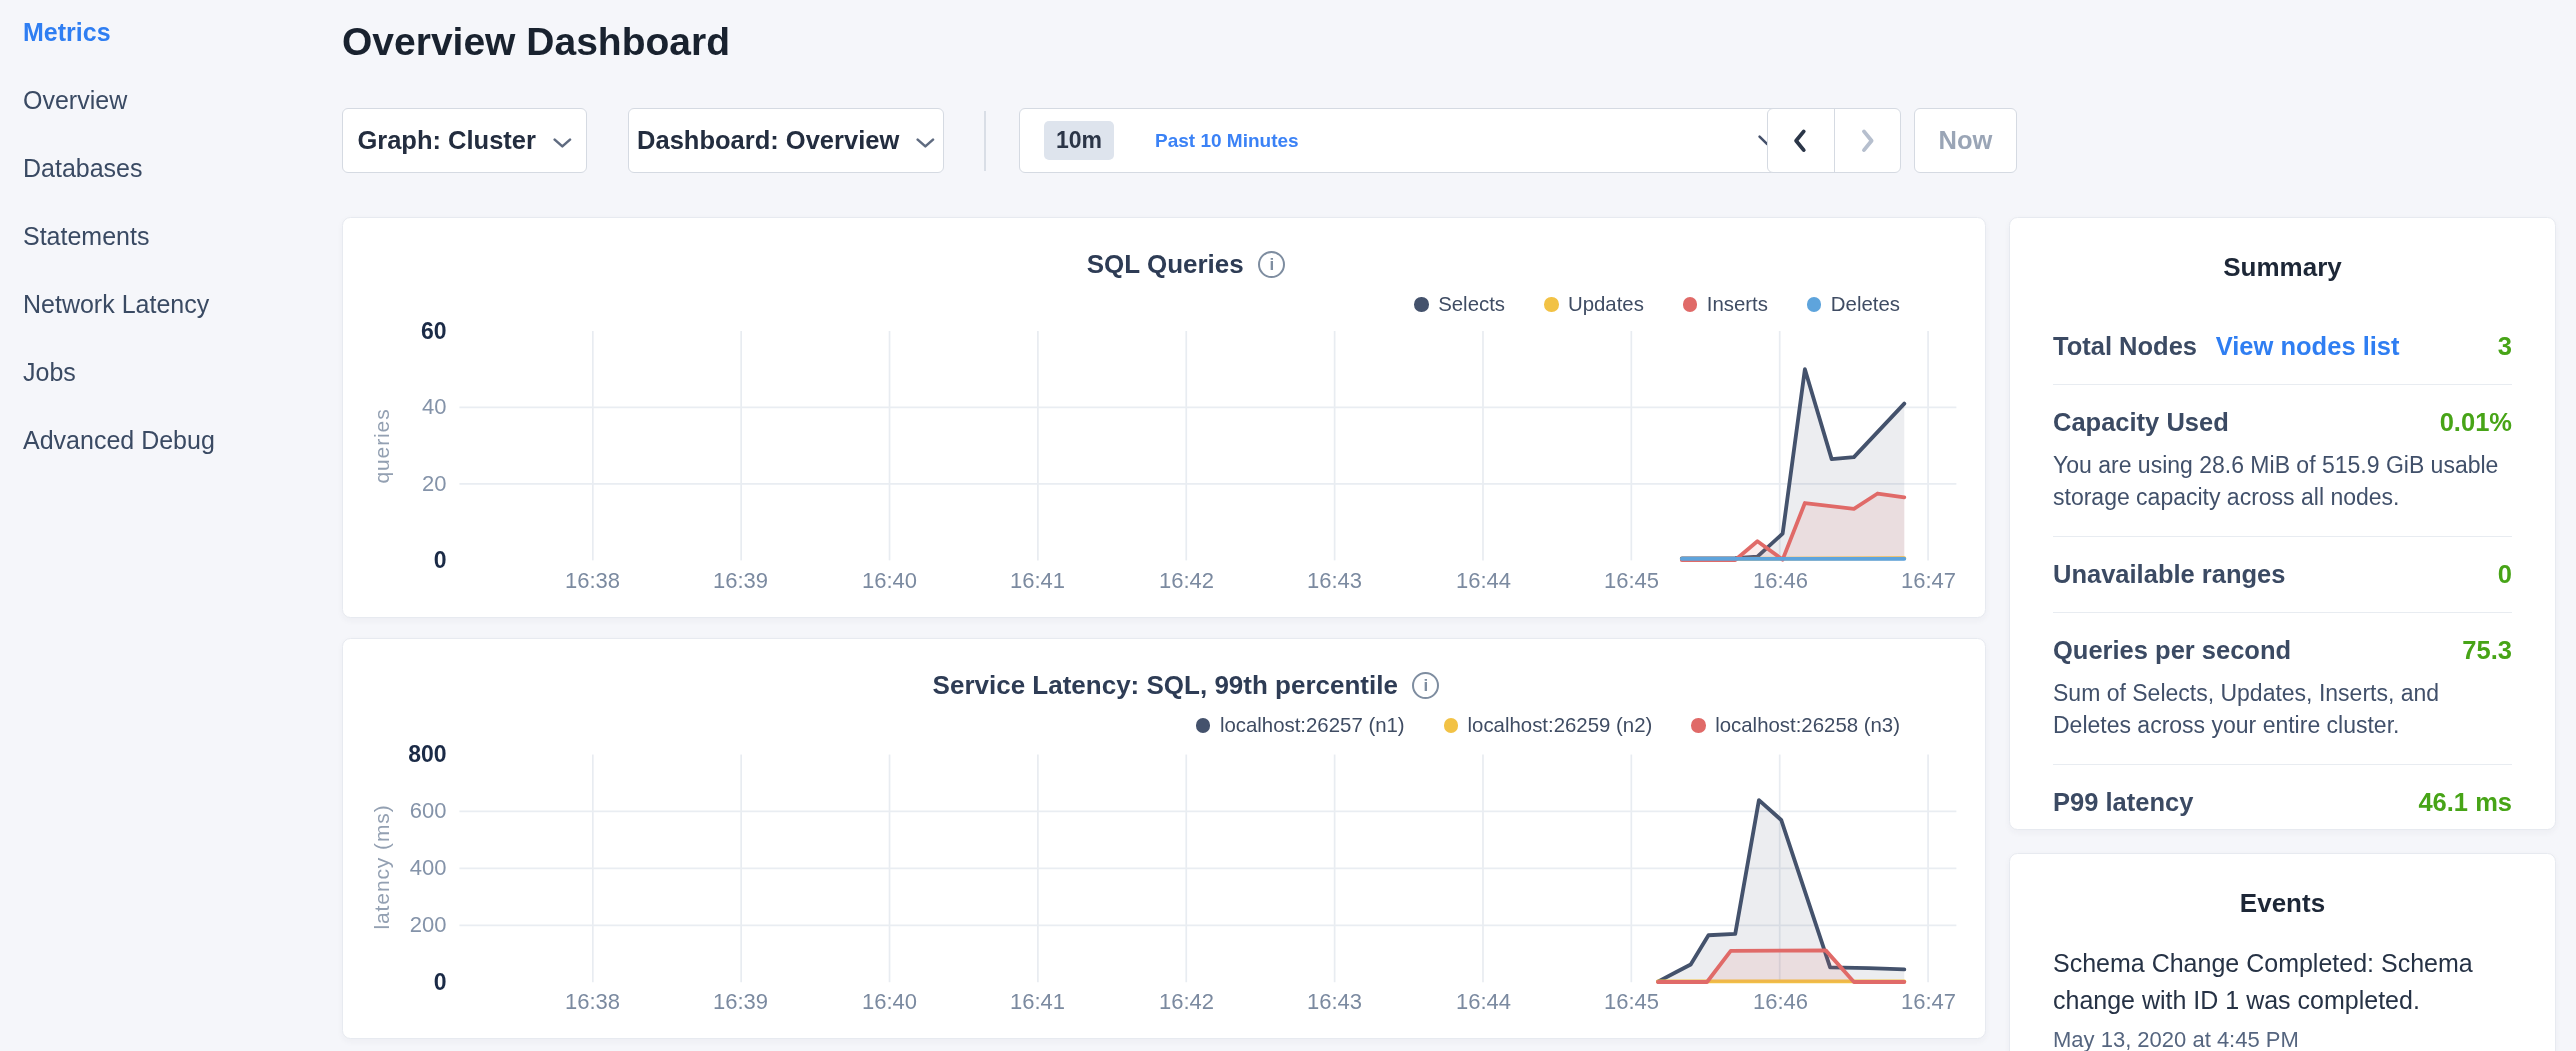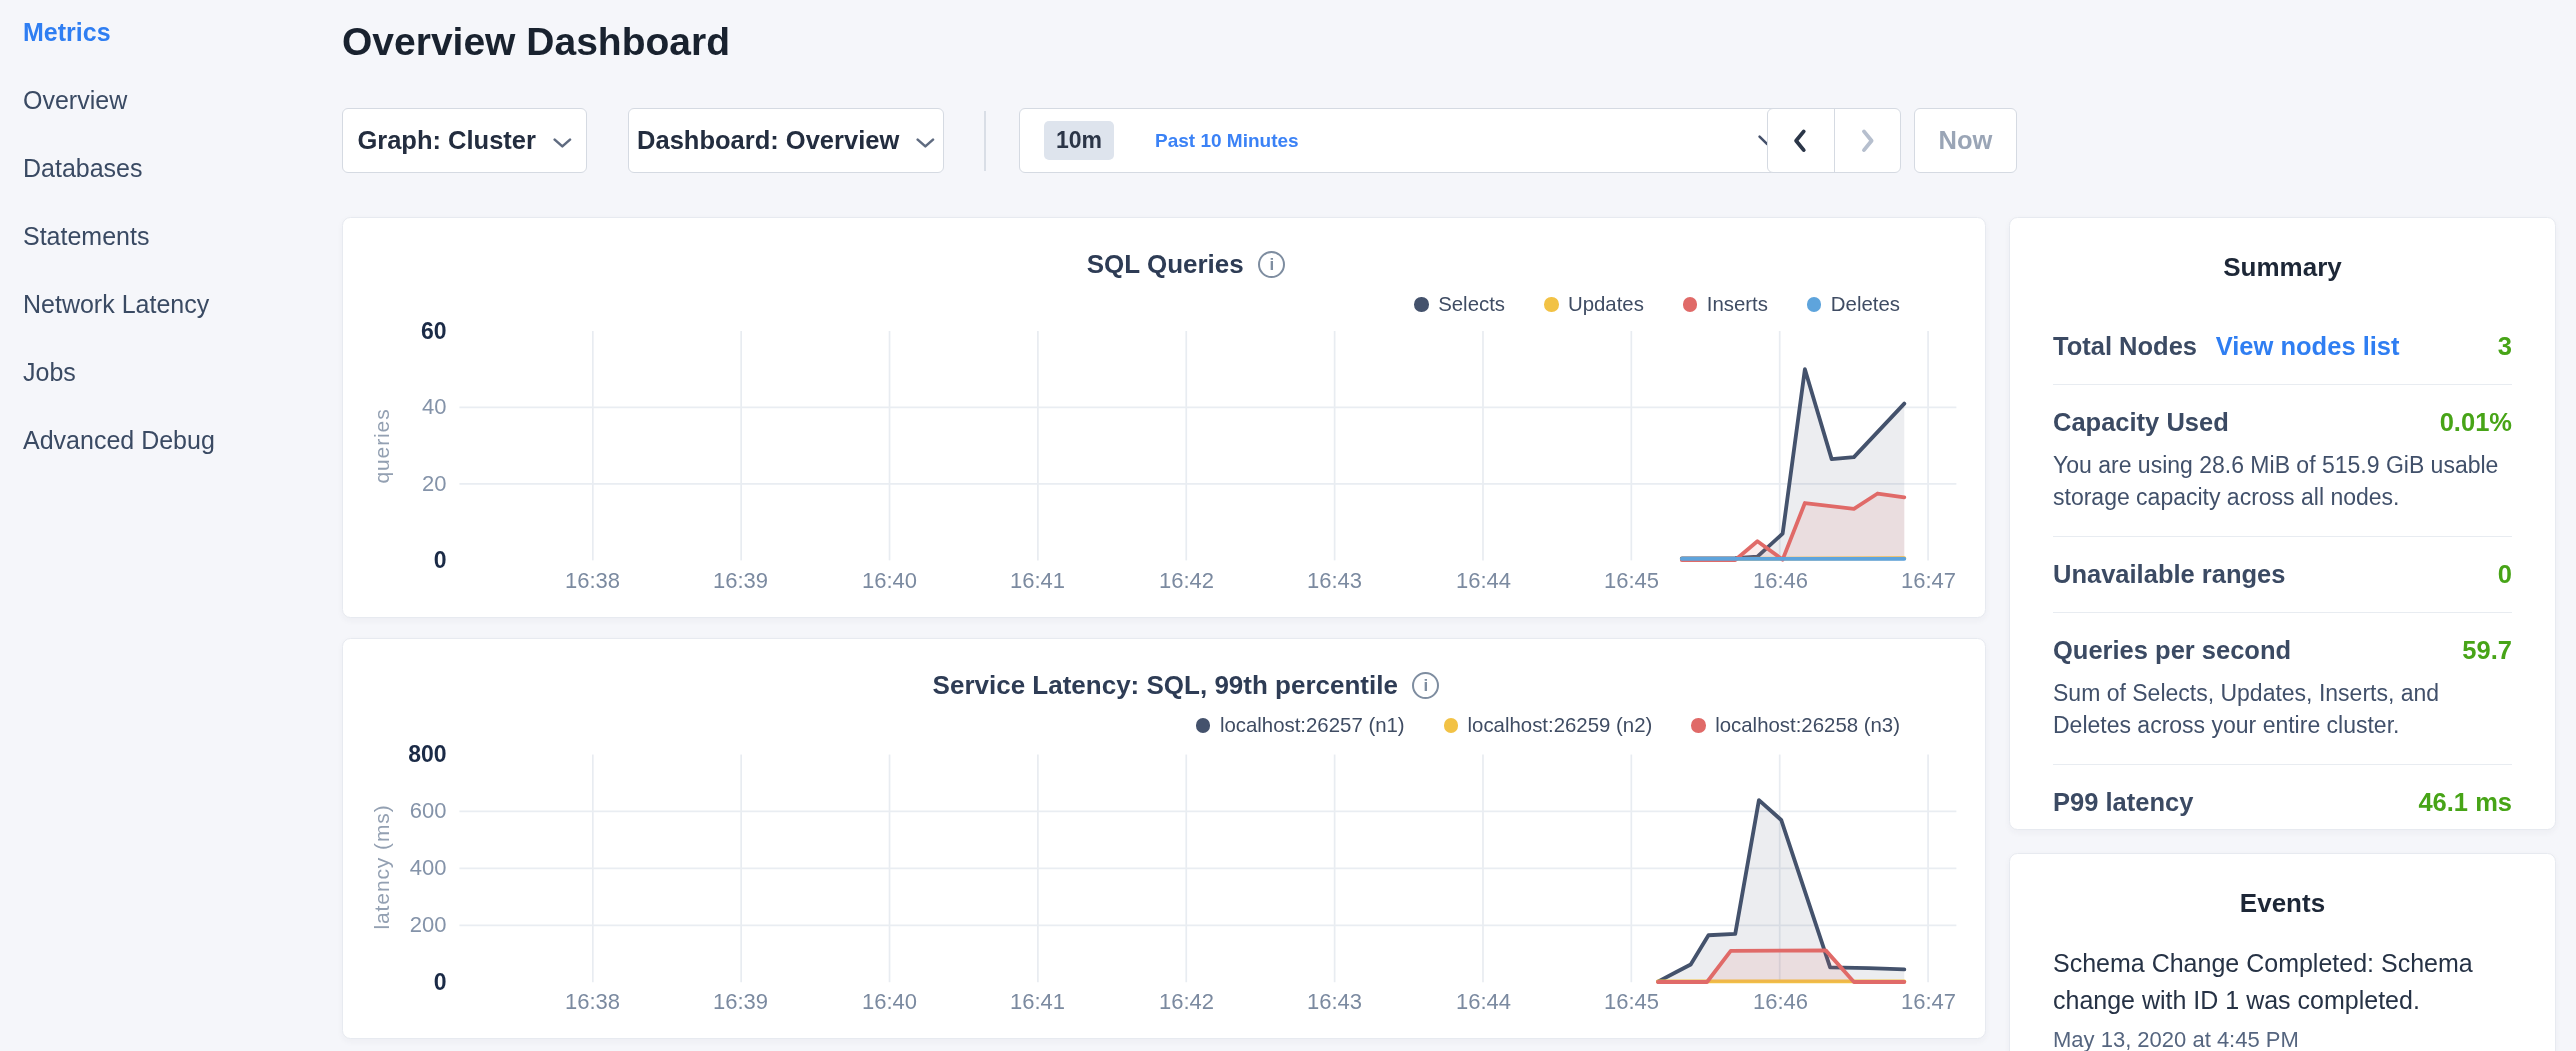--- a/index.html
+++ b/index.html
@@ -247,21 +247,21 @@
         </div>
         <div class="srow sep">
           <div class="srow-main">
             <span class="srow-label">Unavailable ranges</span>
             <span class="srow-value">0</span>
           </div>
         </div>
         <div class="srow sep">
           <div class="srow-main">
             <span class="srow-label">Queries per second</span>
-            <span class="srow-value">59.7</span>
+            <span class="srow-value">75.3</span>
           </div>
           <p class="srow-sub">Sum of Selects, Updates, Inserts, and Deletes across your entire cluster.</p>
         </div>
         <div class="srow">
           <div class="srow-main">
             <span class="srow-label">P99 latency</span>
             <span class="srow-value">46.1 ms</span>
           </div>
         </div>
       </div>

